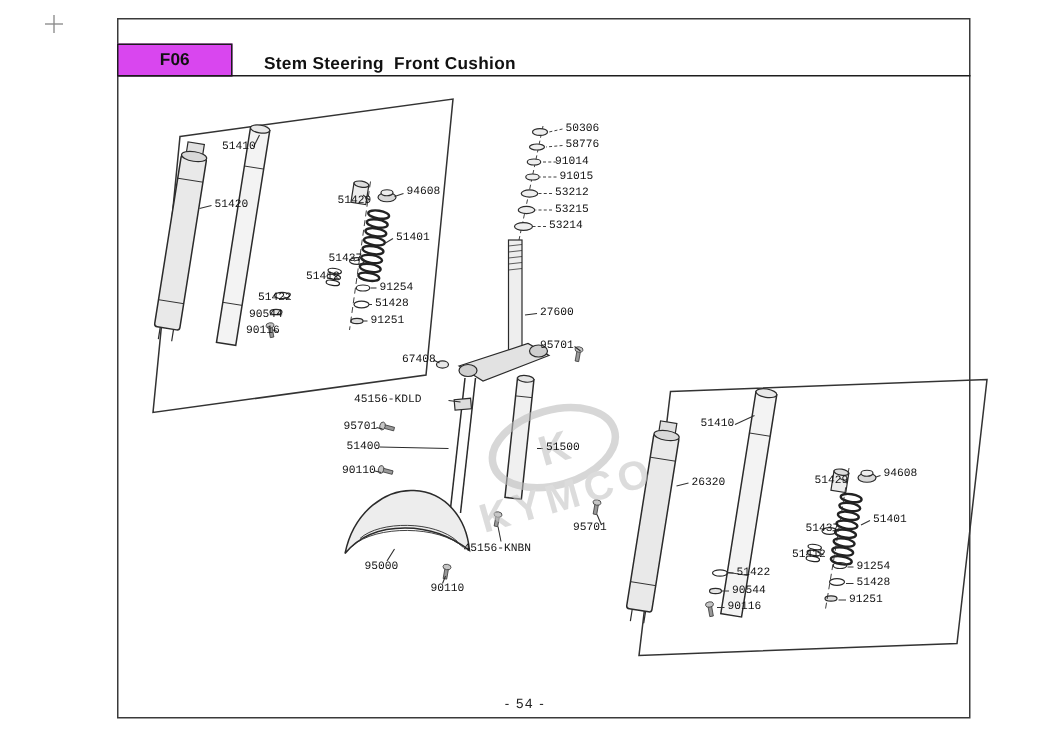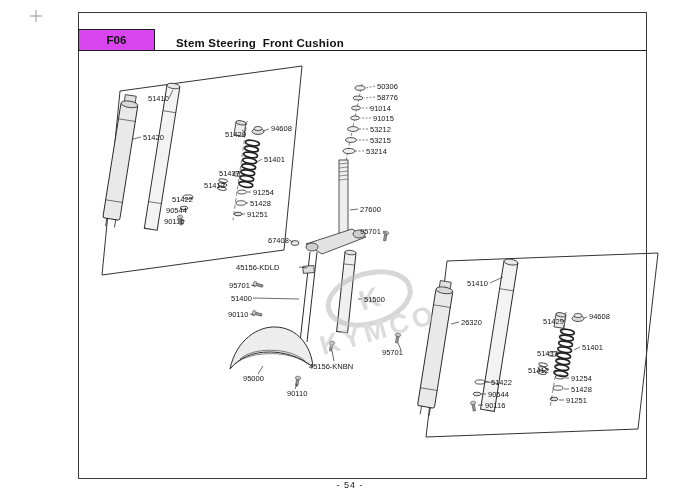--- a/index.html
+++ b/index.html
@@ -23,27 +23,27 @@
     display:flex; align-items:center; justify-content:center;
     font-weight:bold; font-size:11.5px; color:#111;
   }
   .doc-title {
     position:absolute; left:176px; top:26px;
     font-weight:bold; font-size:11.5px; color:#111; white-space:pre;
     letter-spacing:0.2px;
     margin-top:11px;
   }
   .page-number {
-    position:absolute; left:0; top:480px; width:700px; text-align:center;
+    position:absolute; left:0; top:464px; width:700px; text-align:center;
     font-size:9px; color:#222; letter-spacing:1px;
   }
   #diagram { position:absolute; left:0; top:0; }
   .plabel {
     position:absolute; font-size:7.5px; line-height:9px; color:#141414;
-    white-space:nowrap; font-family:Liberation Sans, sans-serif;
+    white-space:nowrap; font-family:Liberation Mono, monospace;
   }
 </style>
 </head>
 <body>
 
 <div class="page-border"></div>
 <div class="code-box">
   <span>F06</span>
 </div>
 <div class="header-rule"></div>

